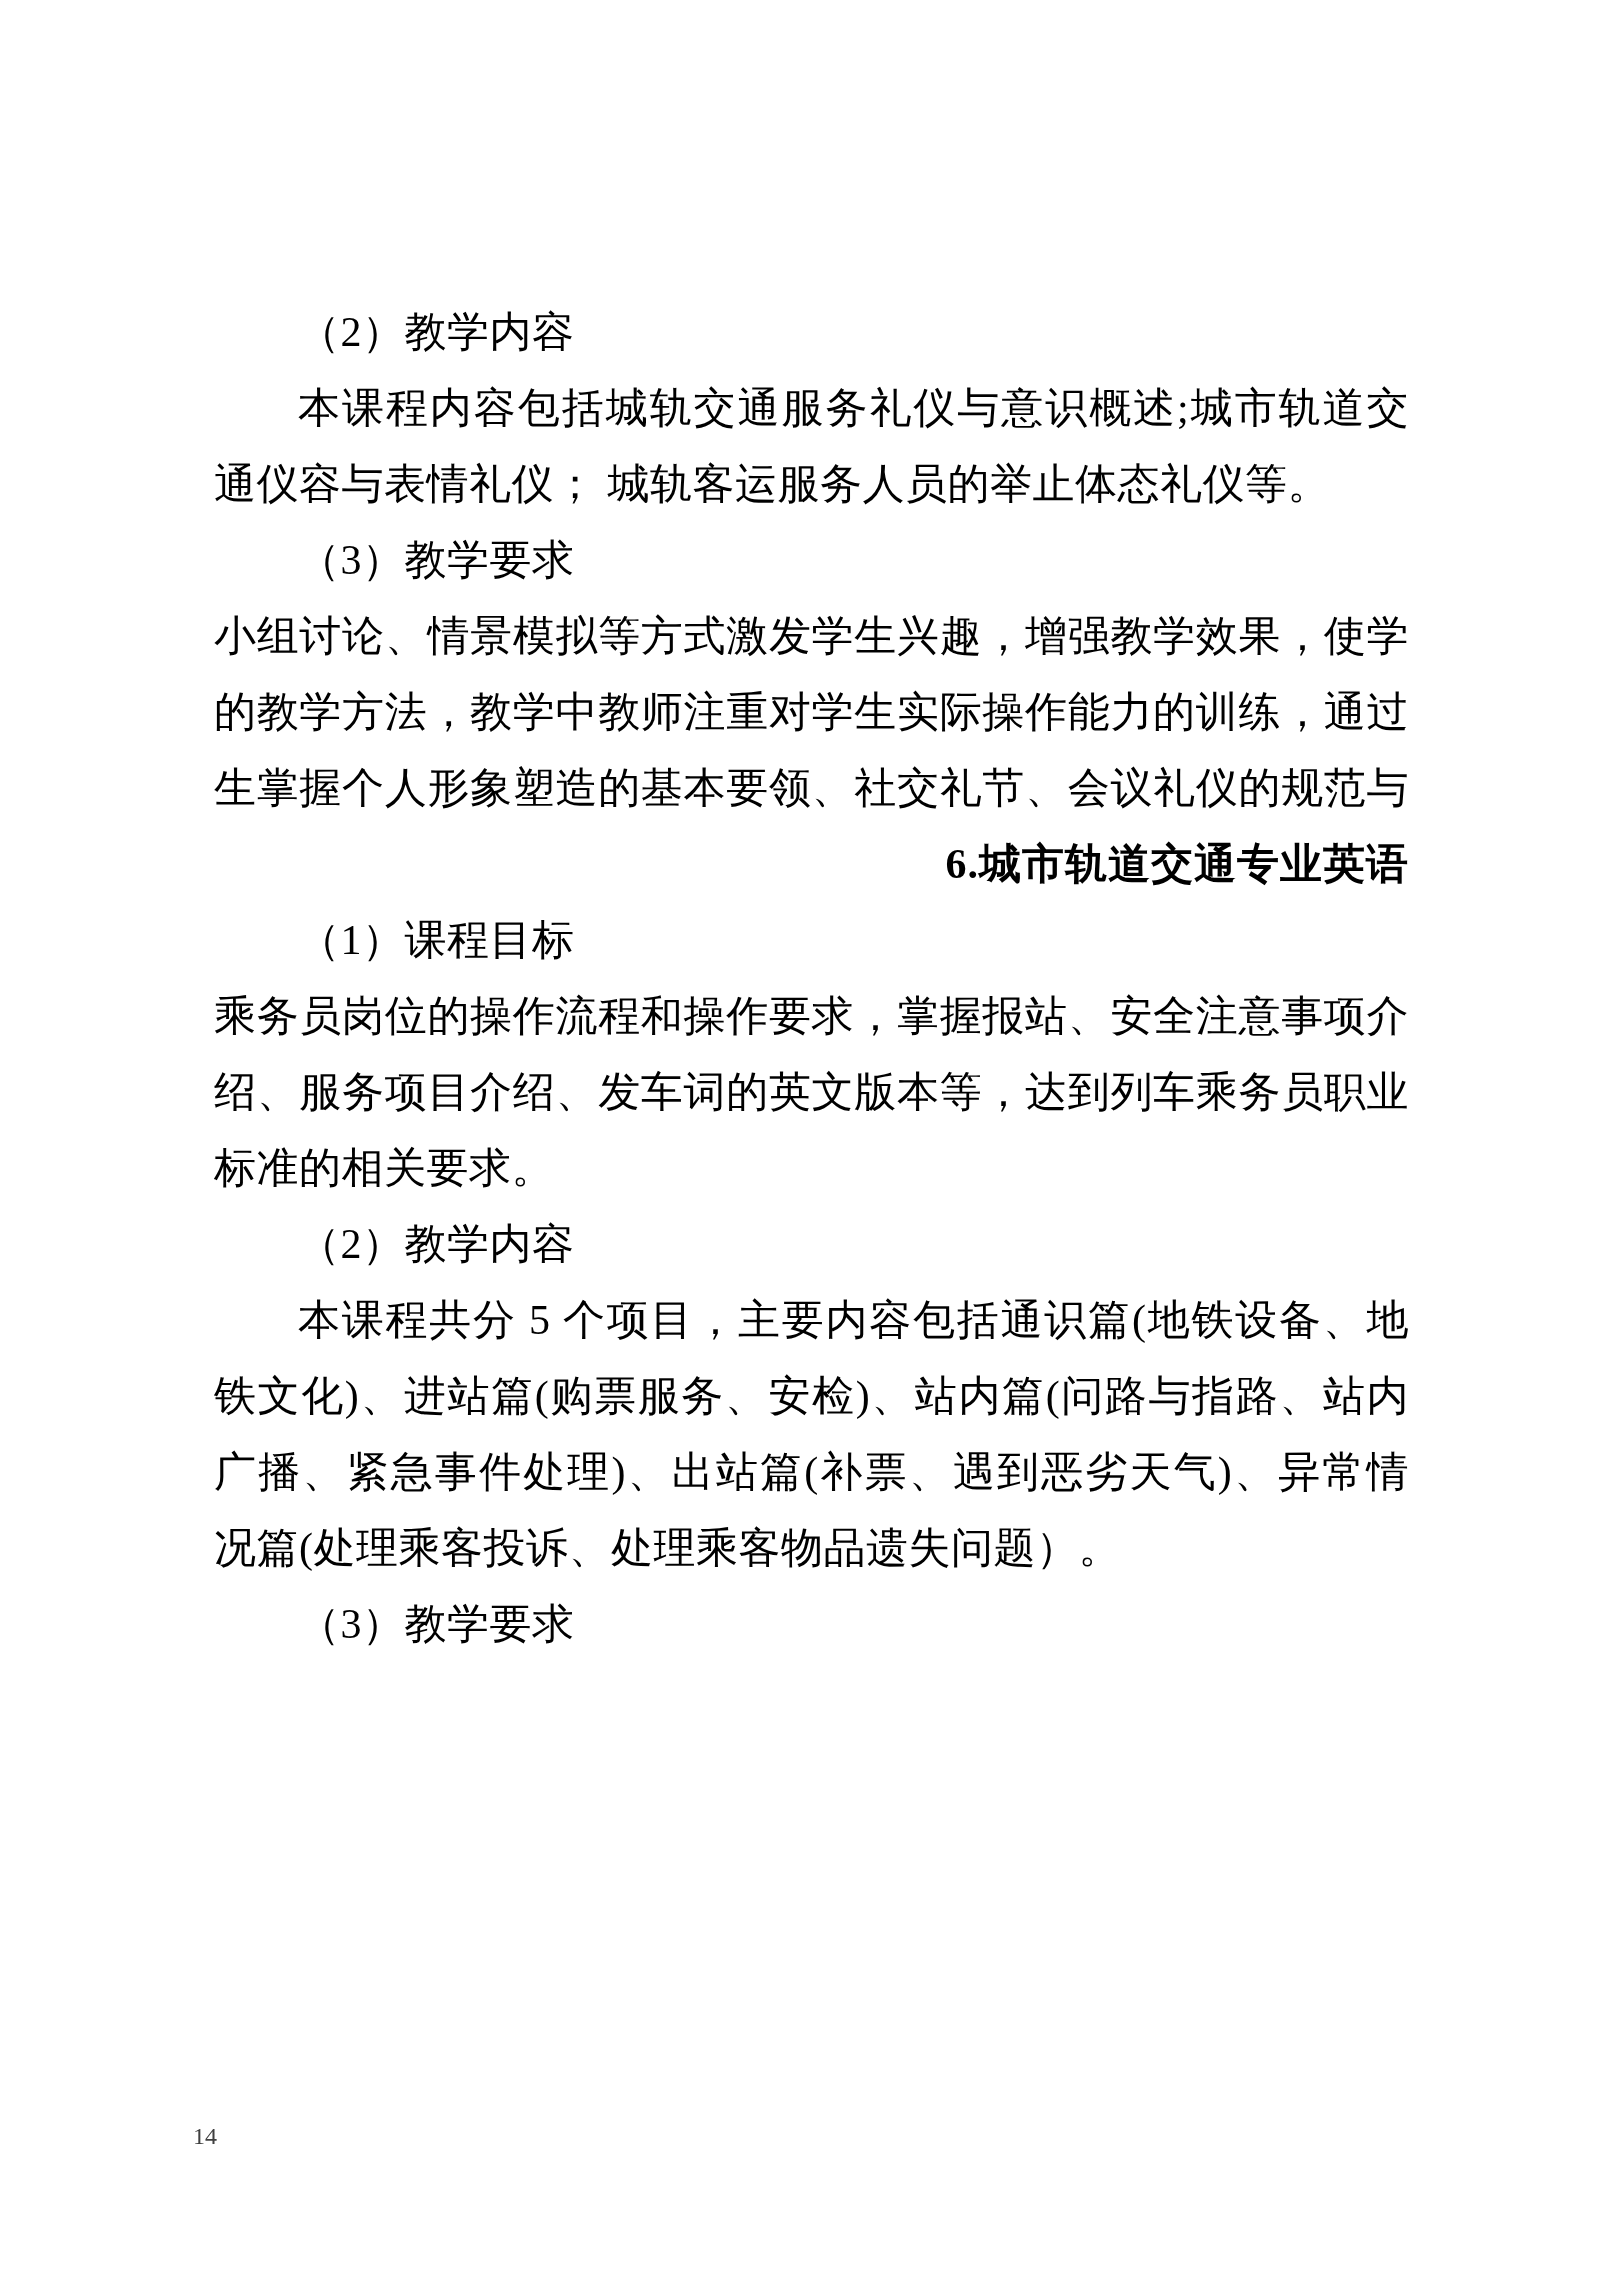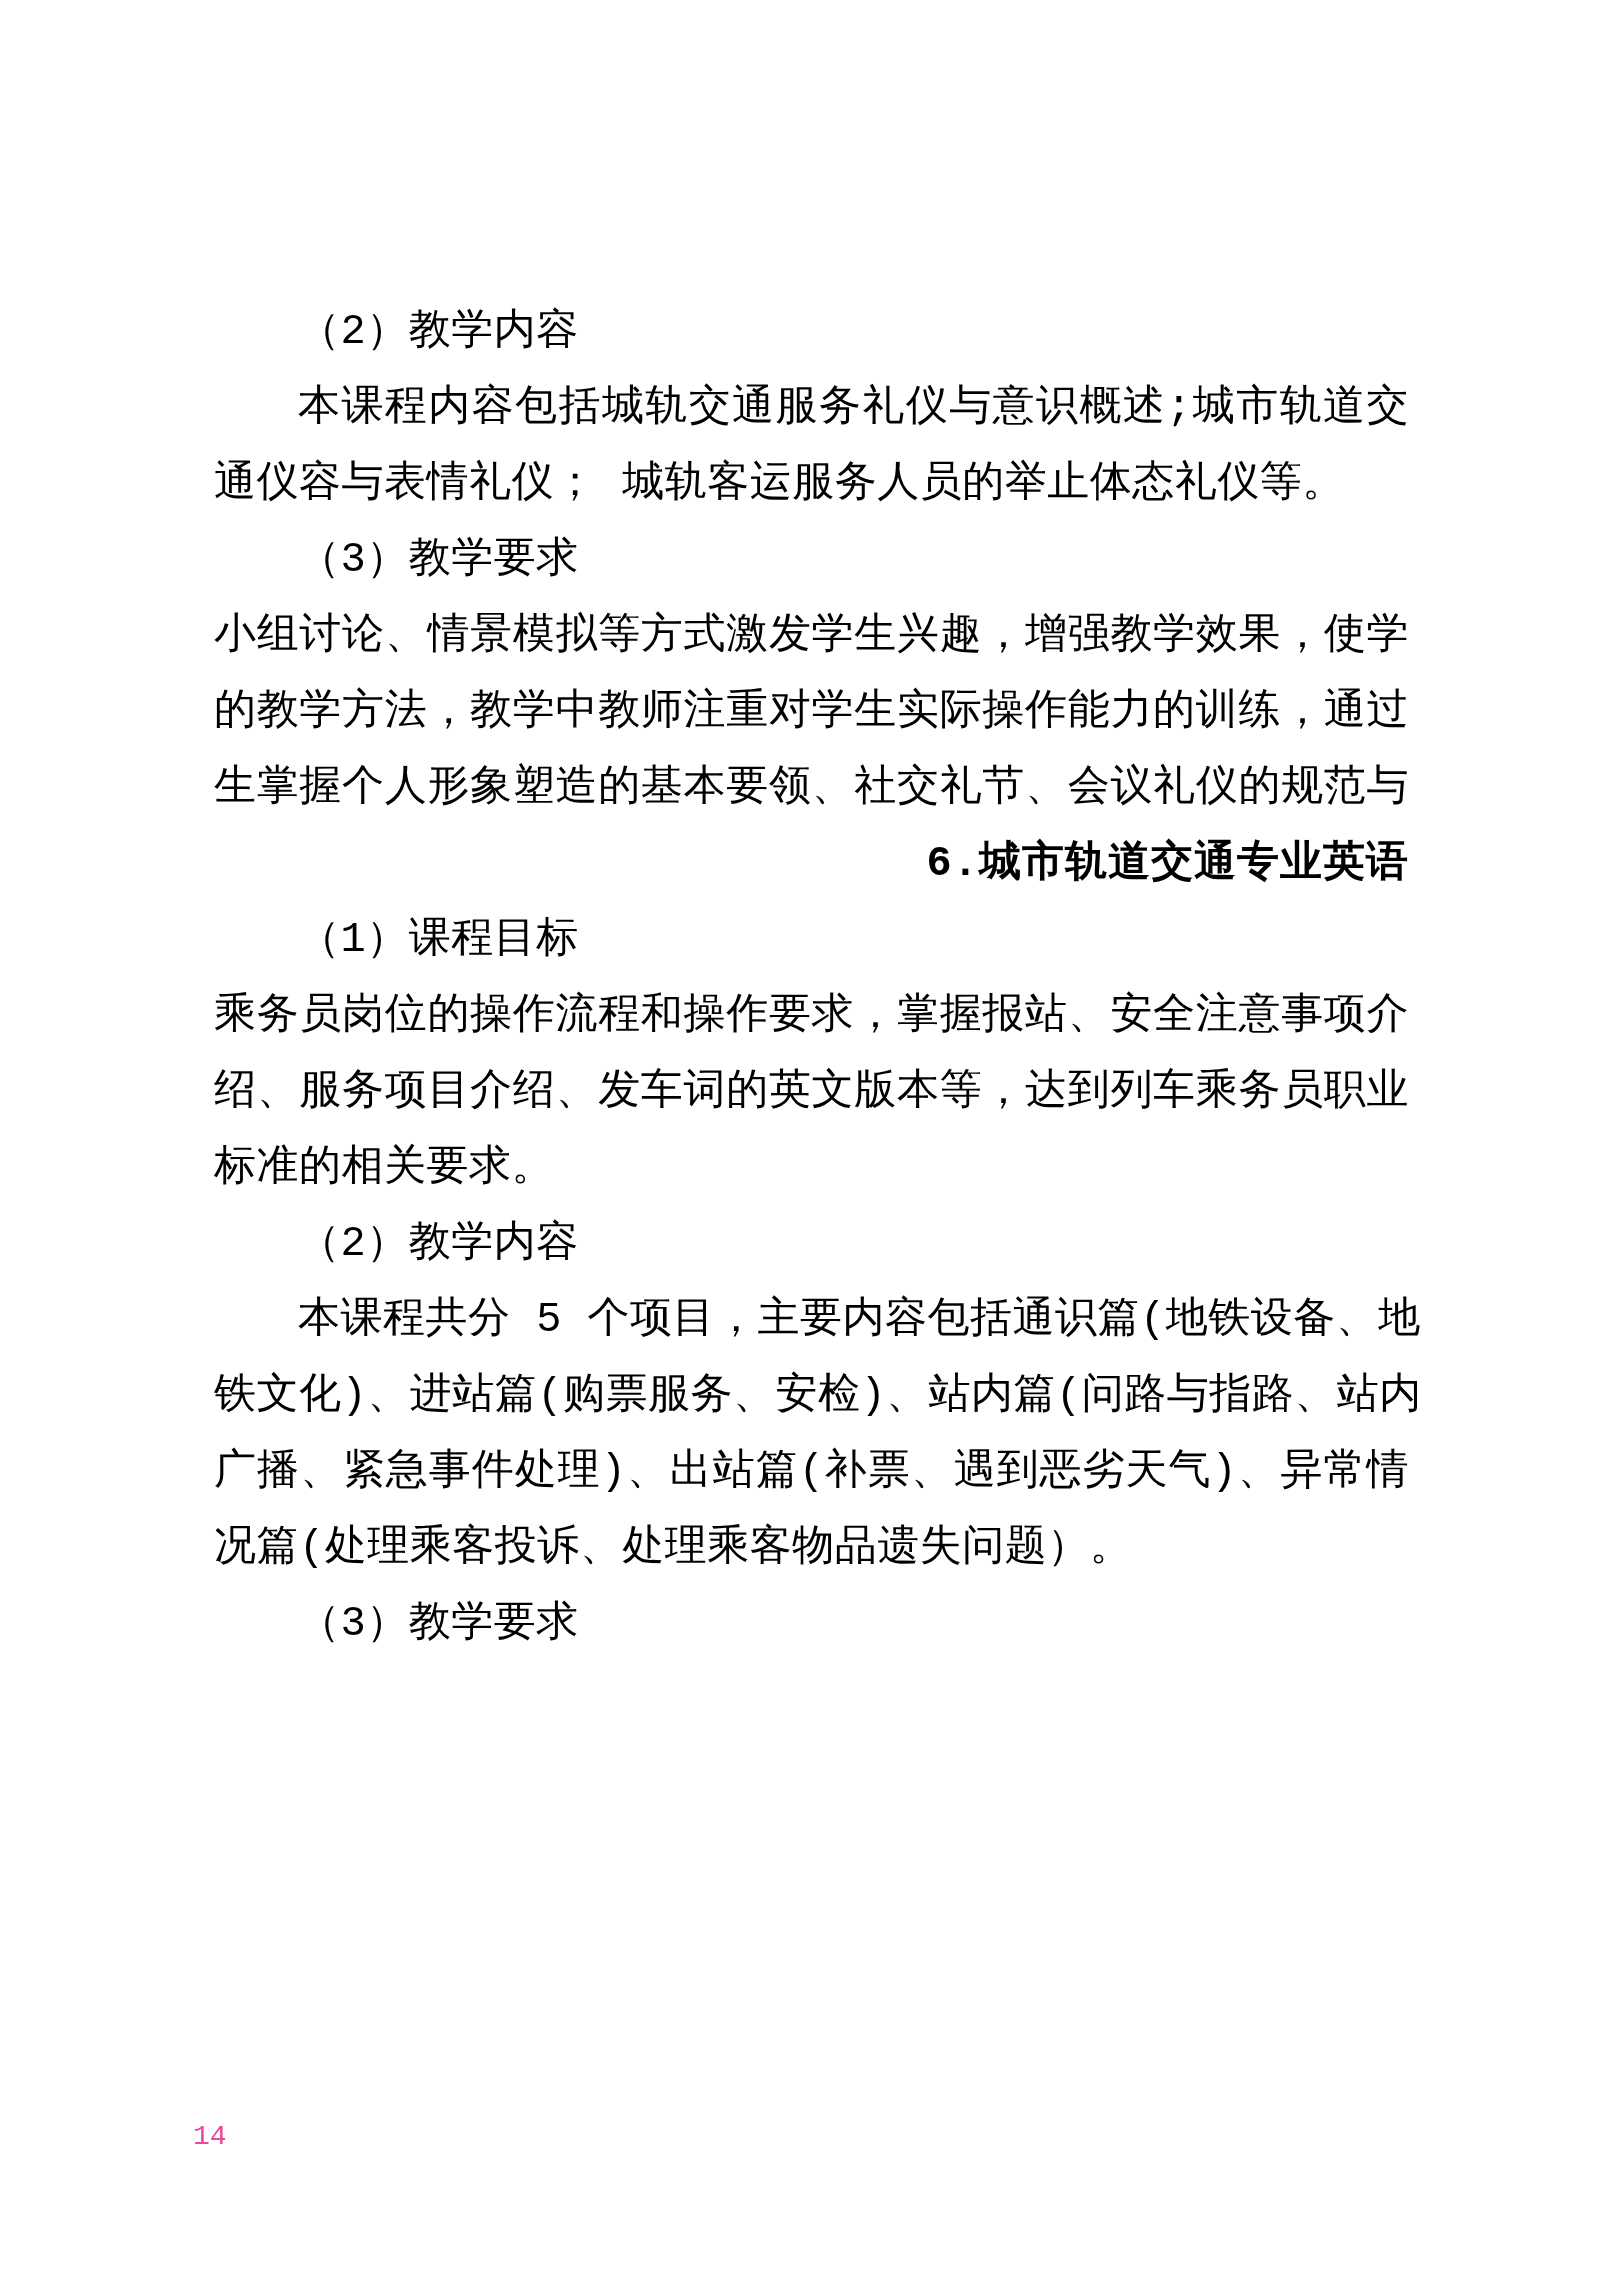--- a/index.html
+++ b/index.html
@@ -6,21 +6,21 @@
     margin: 0;
     padding: 0;
     background: #ffffff;
   }
   .page {
     position: relative;
     width: 1621px;
     height: 2293px;
     background: #ffffff;
     color: #000000;
-    font-family: Liberation Mono, monospace;
+    font-family: Liberation Serif, serif;
     overflow: hidden;
   }
   .text-block {
     position: absolute;
     left: 214px;
     top: 294px;
     width: 1195px;
   }
   .ln {
     font-size: 42px;
@@ -37,23 +37,23 @@
     text-align: justify;
     text-align-last: justify;
     text-justify: inter-character;
   }
   
   .b { font-weight: bold; letter-spacing: 1px; text-align: right; }
   .page-number {
     position: absolute;
     left: 193px;
     top: 2117px;
-    font-size: 28px;
+    font-size: 24px;
     line-height: 39px;
-    color: #ec4899;
+    color: #404040;
   }
 </style>
 </head>
 <body>
 
 <div class="page">
   <div class="text-block">
     <div class="ln i2">（2）教学内容</div>
     <div class="ln i2 j">本课程内容包括城轨交通服务礼仪与意识概述;城市轨道交</div>
     <div class="ln">通仪容与表情礼仪； 城轨客运服务人员的举止体态礼仪等。</div>

